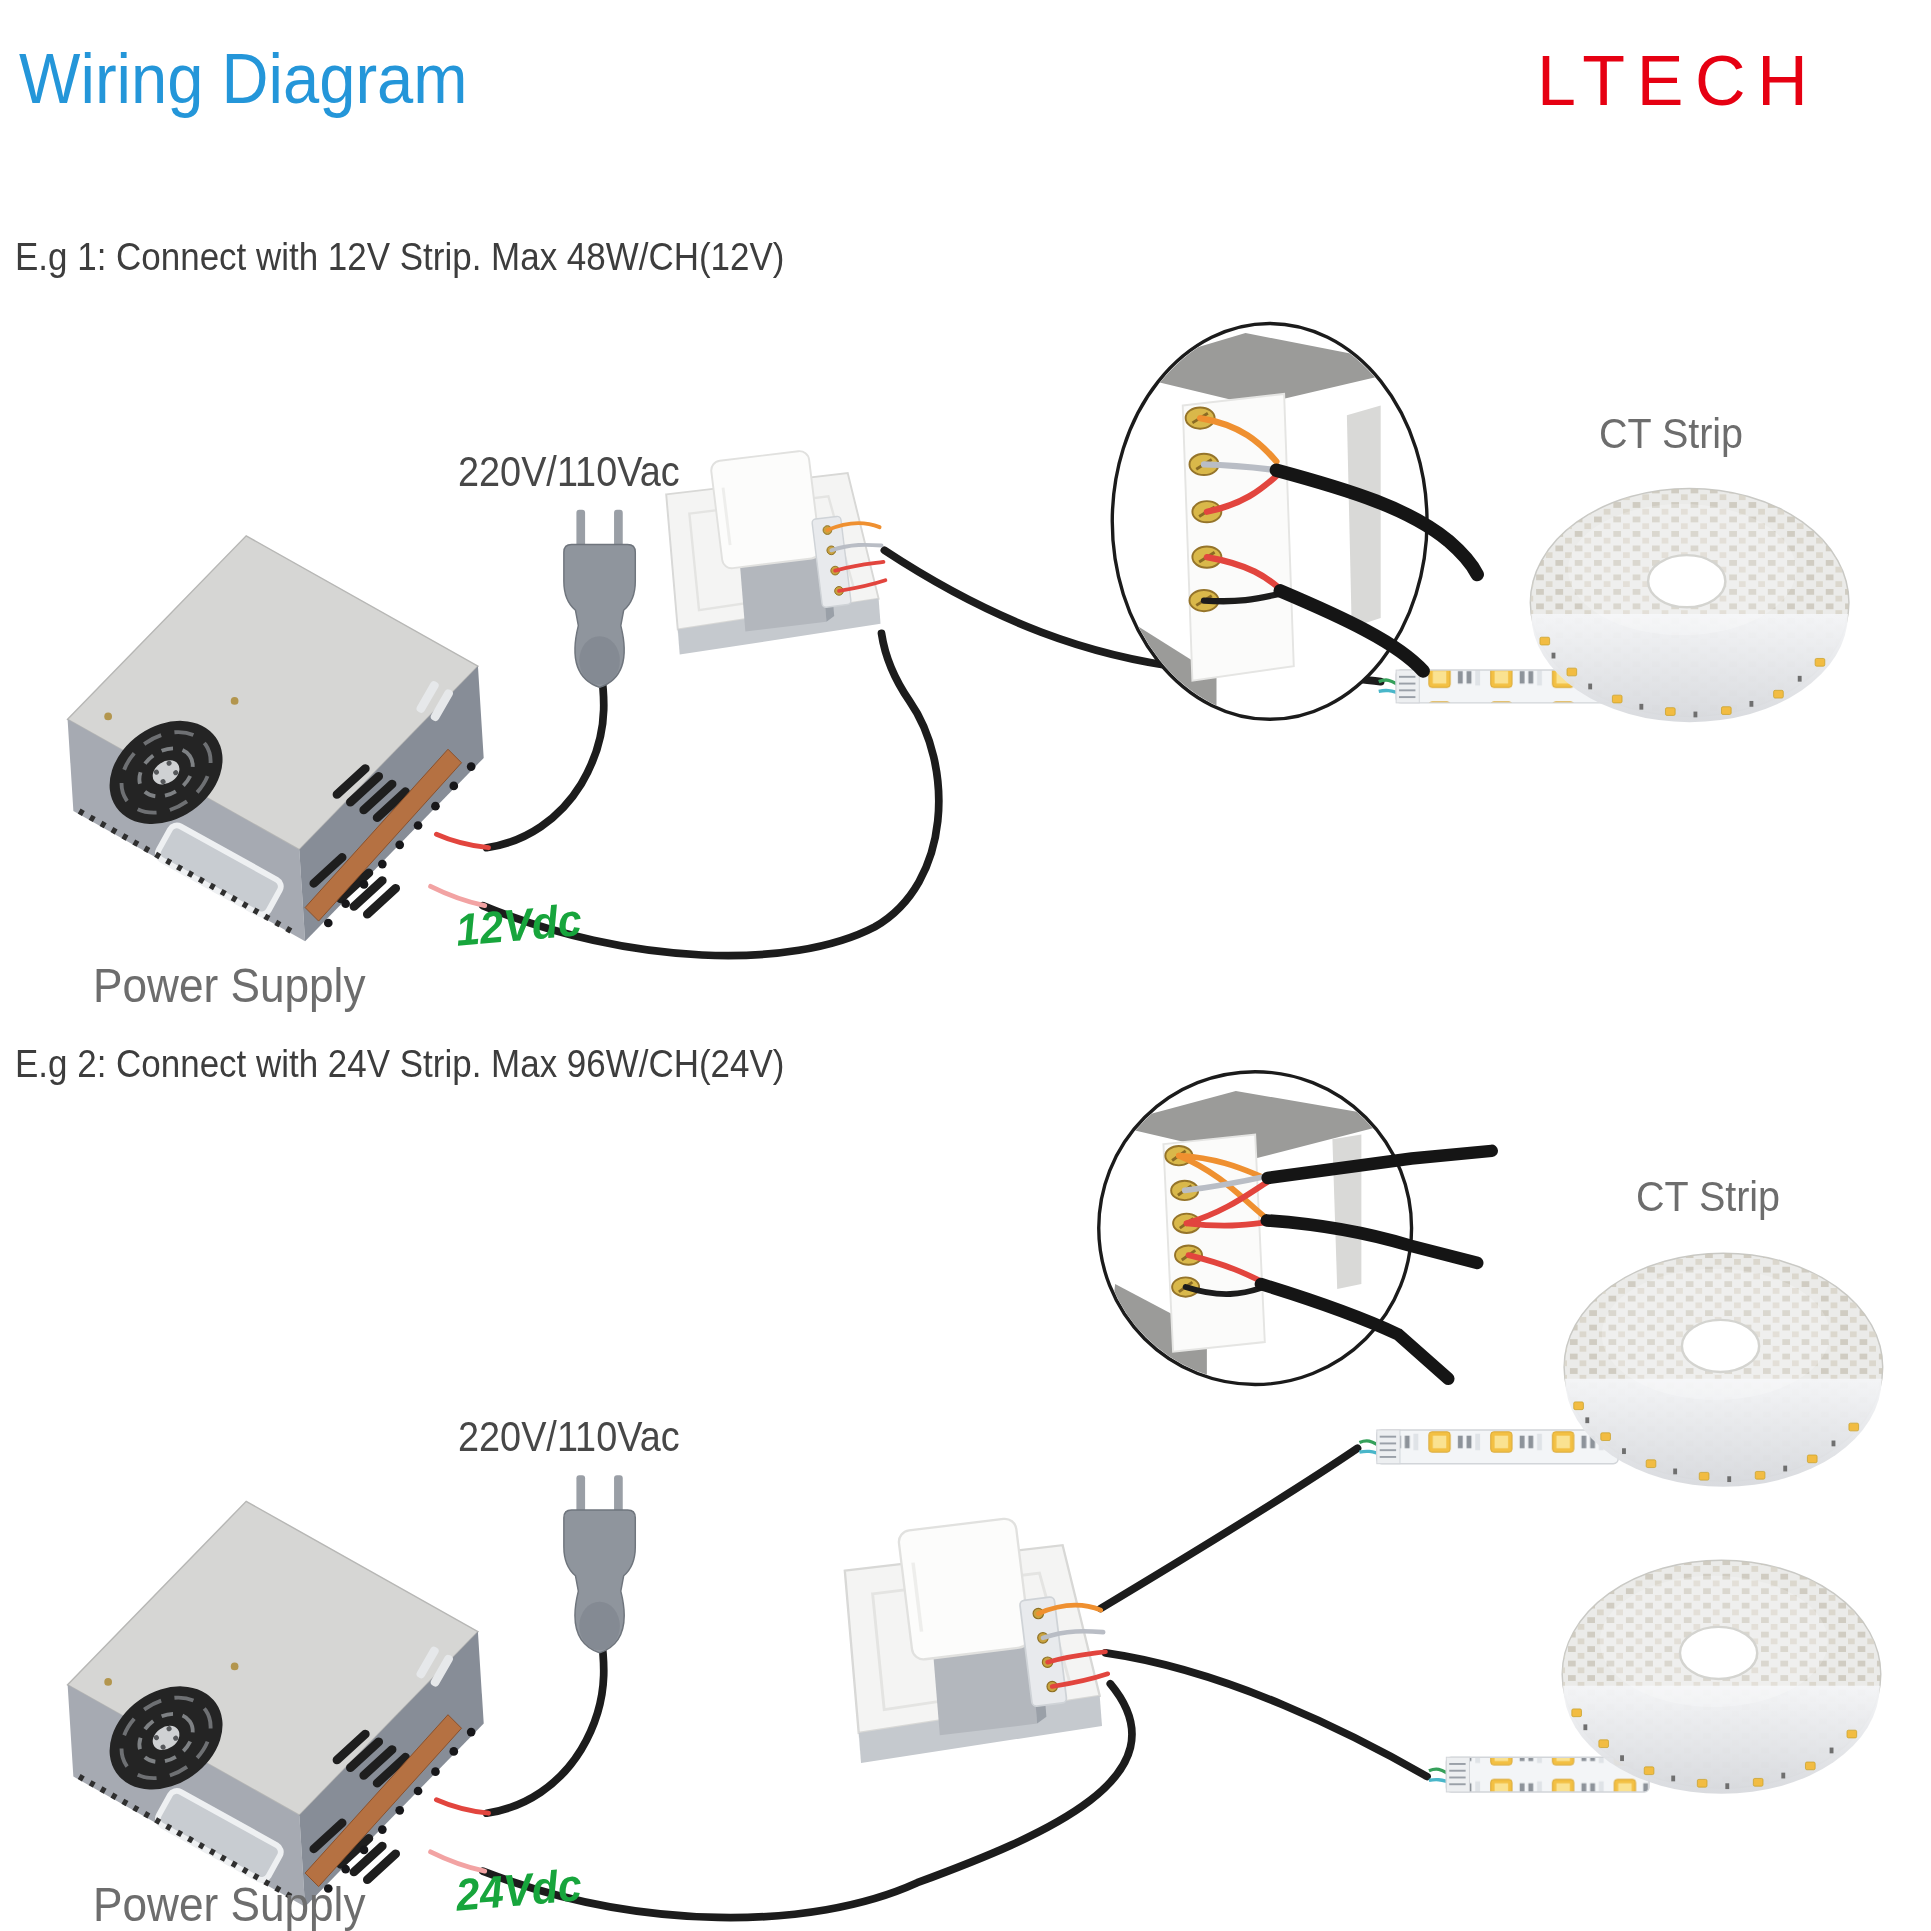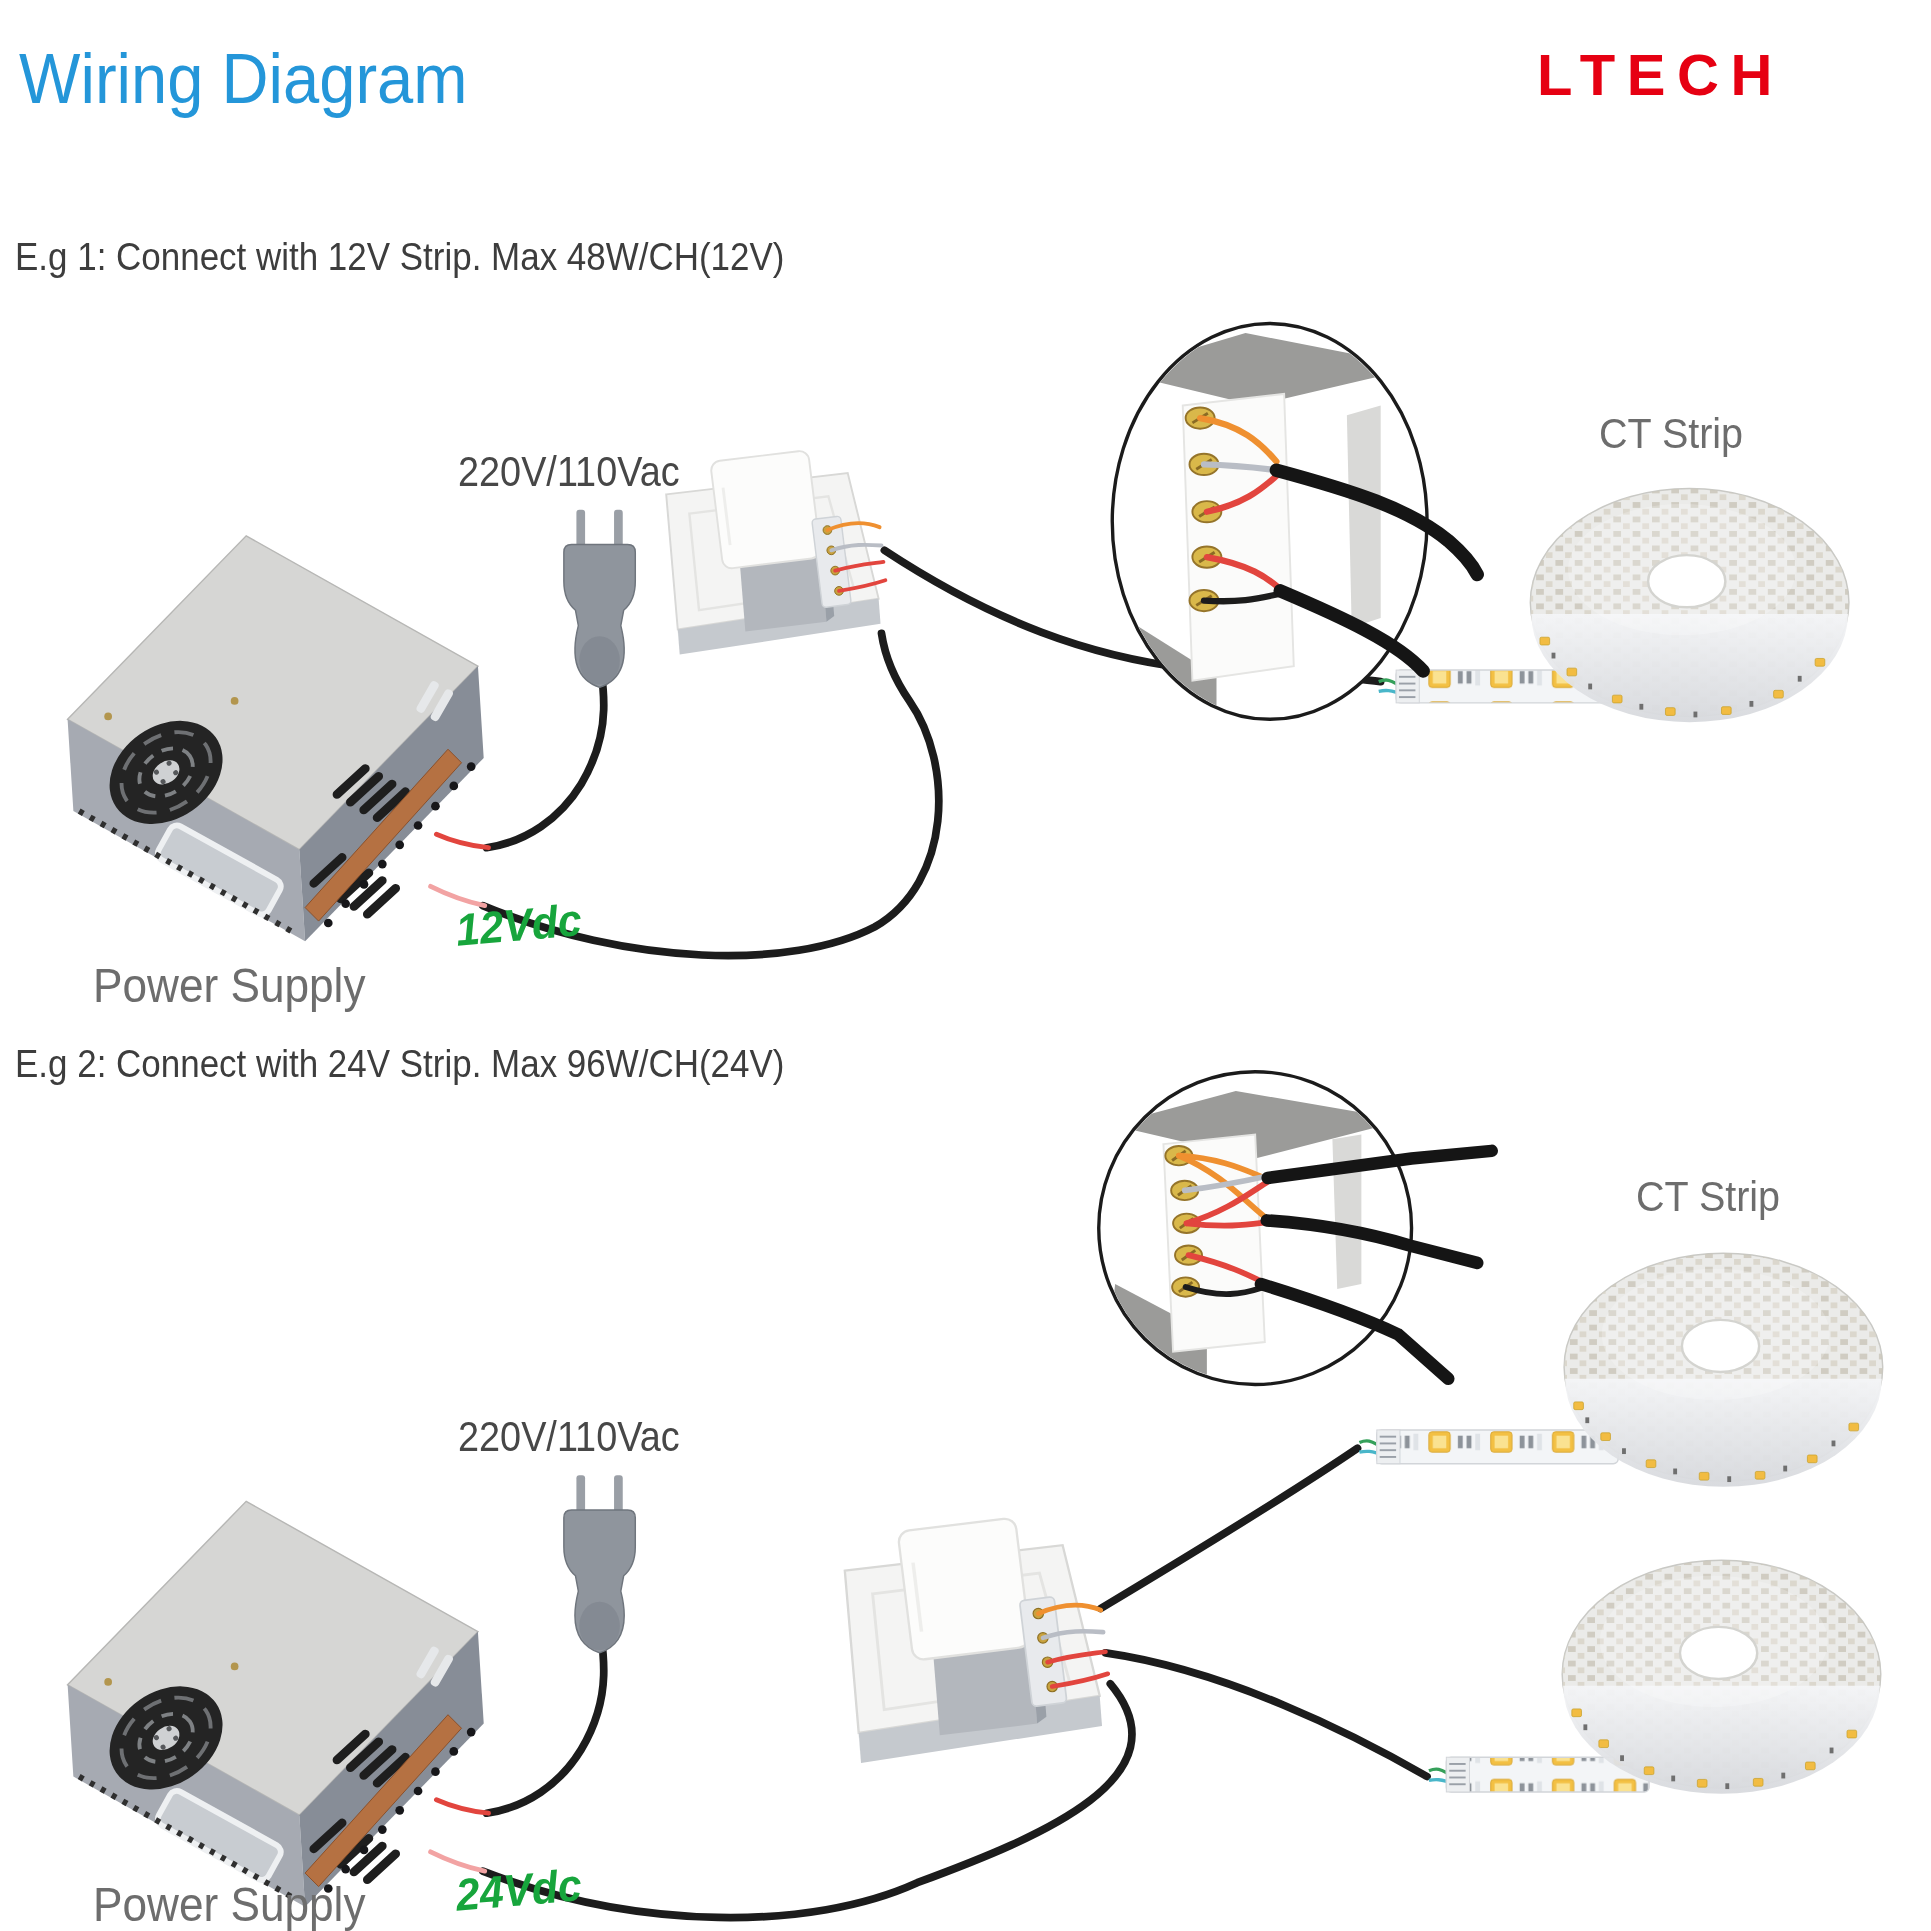--- a/index.html
+++ b/index.html
@@ -3,21 +3,21 @@
 <meta charset="utf-8">
 <style>
   html,body{margin:0;padding:0;background:#fff;}
   .canvas{
     position:relative;width:1931px;height:1931px;background:#fff;overflow:hidden;
     font-family:"Liberation Sans", sans-serif;
   }
   .art{position:absolute;left:0;top:0;width:1931px;height:1931px;}
   .lbl{position:absolute;white-space:nowrap;line-height:1;transform-origin:left top;}
   .page-title{left:19.3px;top:44px;font-size:70px;font-weight:400;color:var(--title-blue,#2496d9);transform:scaleX(.93);}
-  .brand{left:1537px;top:46px;font-size:58px;font-weight:700;color:var(--brand-red,#e60012);letter-spacing:11.6px;transform:scaleX(1.0);}
+  .brand{left:1537px;top:46px;font-size:70px;font-weight:400;color:var(--brand-red,#e60012);letter-spacing:11.6px;transform:scaleX(1.0);}
   .heading{font-size:38px;font-weight:400;color:var(--heading-text,#3d3d3d);transform:scaleX(.92);}
   .heading.h1{left:15.4px;top:238px;}
   .heading.h2{left:15.4px;top:1045px;}
   .ac{font-size:43px;color:#474747;transform:scaleX(.88);}
   .ac.s1{left:458px;top:450px;}
   .ac.s2{left:458px;top:1415px;}
   .dc{font-size:45px;font-weight:700;font-style:italic;color:var(--voltage-green,#17a53c);transform:rotate(-5deg) scaleX(.95);}
   .dc.s1{left:454px;top:908px;}
   .dc.s2{left:454px;top:1873px;}
   .ps{font-size:48px;color:var(--muted-label,#6d6d6d);transform:scaleX(.92);}

